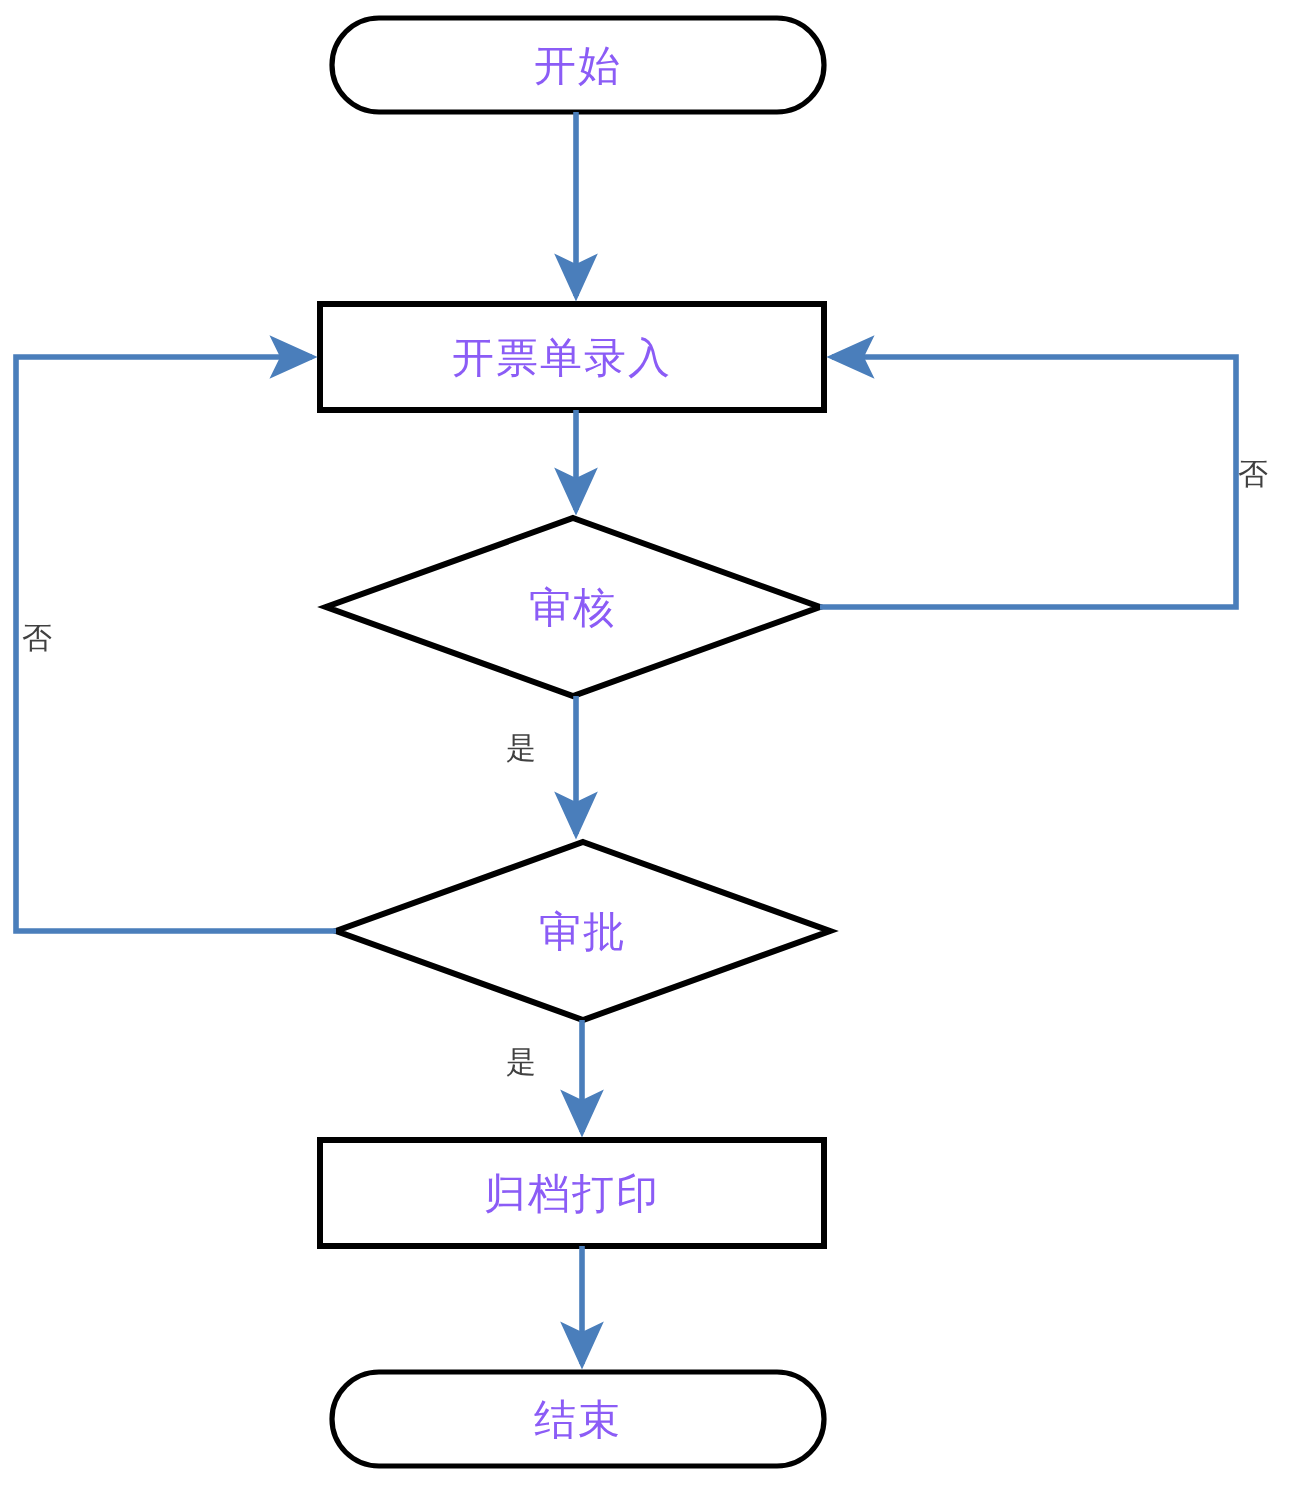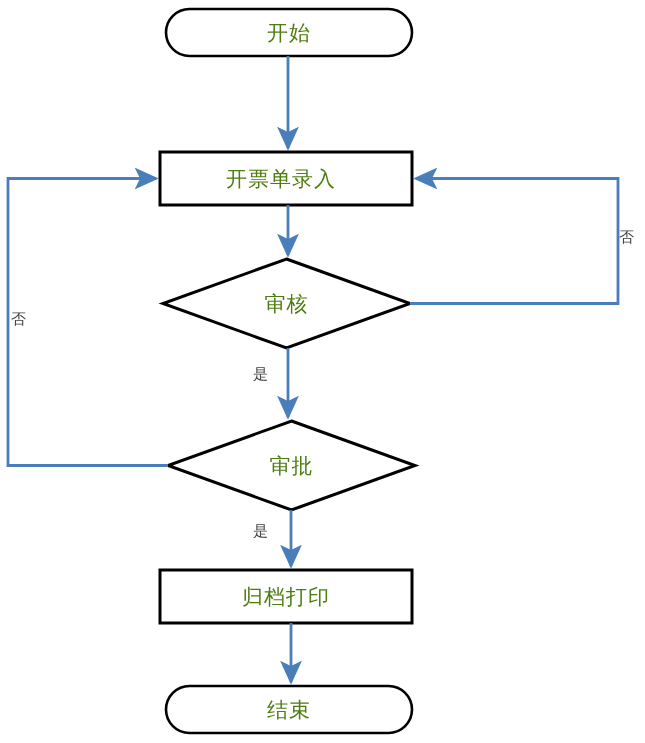--- a/index.html
+++ b/index.html
@@ -24,21 +24,21 @@
     top: 0;
     left: 0;
     width: 645px;
     height: 743px;
   }
   .node-label {
     position: absolute;
     display: flex;
     align-items: center;
     justify-content: center;
-    color: #4d7c0f;
+    color: #8b5cf6;
     font-family: "DejaVu Serif", "Liberation Serif", serif;
     font-size: 21px;
     letter-spacing: 1px;
     white-space: nowrap;
     pointer-events: none;
   }
   .edge-label {
     position: absolute;
     color: #404040;
     font-family: "DejaVu Serif", "Liberation Serif", serif;

